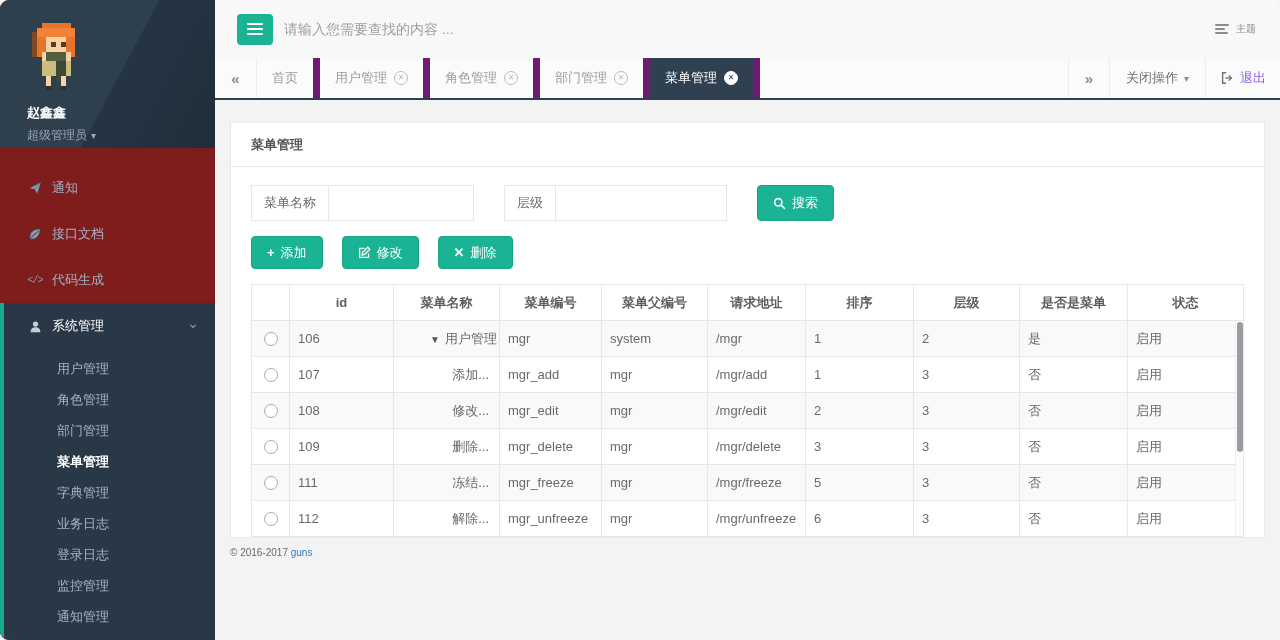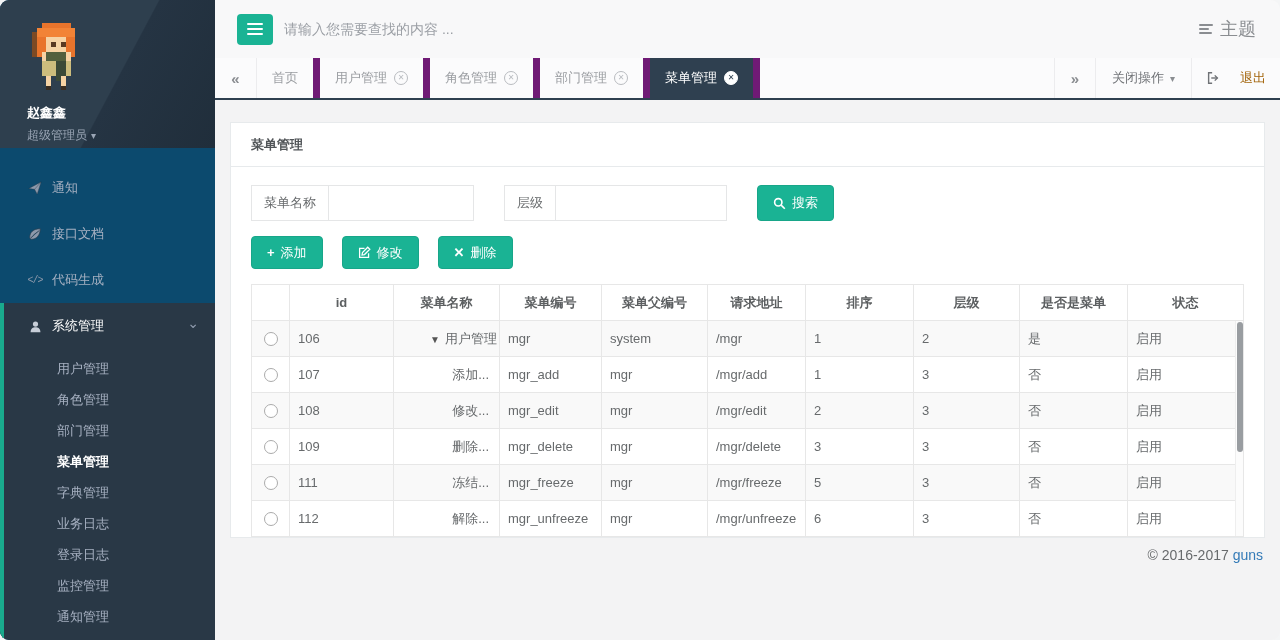--- a/index.html
+++ b/index.html
@@ -1,20 +1,20 @@
 <!DOCTYPE html>
 <html><head>
 <meta charset="utf-8">
 <style>
   * { box-sizing: border-box; margin: 0; padding: 0; }
   html,body { width:1280px; height:640px; background:#f4f5f6; font-family:"Liberation Sans","DejaVu Sans",sans-serif; }
   .app { width:1280px; height:640px; display:flex; border-radius:9px; overflow:hidden; background:#f3f3f4; }
 
   
-  .sidebar { width:215px; flex-shrink:0; background:#0c4a6e; color:#a7b1c2; display:flex; flex-direction:column; }
+  .sidebar { width:215px; flex-shrink:0; background:#7f1d1d; color:#a7b1c2; display:flex; flex-direction:column; }
   .logo-area { height:150px; background:linear-gradient(118deg,#2e3f4e 54%,#253443 54.5%,#202e3b 100%); padding:22px 0 0 27px; position:relative; }
   .avatar-svg { display:block; width:58px; height:74px; image-rendering:pixelated; }
   .user-name { color:#ffffff; font-weight:bold; font-size:13px; margin-top:8px; }
   .user-role { color:#9aa5b5; font-size:12px; margin-top:5px; cursor:pointer; }
   .user-role .caret { font-size:10px; margin-left:4px; }
   .side-nav { display:flex; flex-direction:column; flex:1; padding-top:17px; }
   .nav-item { height:46px; display:flex; align-items:center; padding-left:25px; font-size:13px; color:#a7b1c2; cursor:pointer; position:relative; }
   .nav-item .nav-ico { width:20px; margin-right:7px; display:inline-flex; align-items:center; justify-content:center; color:#8d99ab; }
   .nav-group { flex:1; background:#293846; border-left:4px solid #19aa8d; display:flex; flex-direction:column; }
   .nav-group .nav-item { padding-left:21px; color:#ffffff; }
@@ -27,37 +27,37 @@
 
   
   .main { flex:1; display:flex; flex-direction:column; min-width:0; }
 
   .topbar { height:58px; background:#f8f8f9; display:flex; align-items:center; padding:0 24px 0 22px; flex-shrink:0; }
   .hamburger { width:36px; height:31px; background:#1ab394; border:none; border-radius:4px; cursor:pointer; display:flex; flex-direction:column; justify-content:center; align-items:center; gap:3px; }
   .hamburger i { display:block; width:16px; height:2px; background:#fff; border-radius:1px; }
   .top-search { border:none; outline:none; background:transparent; margin-left:11px; font-size:14px; color:#555; width:320px; }
   .top-search::placeholder { color:#9b9fa5; }
   .top-spacer { flex:1; }
-  .theme-btn { display:flex; align-items:center; gap:7px; color:#8a8d91; font-size:18px; cursor:pointer; }
+  .theme-btn { display:flex; align-items:center; gap:7px; color:#8a8d91; font-size:10px; cursor:pointer; }
   .bars-ico { display:inline-flex; flex-direction:column; gap:2px; }
   .bars-ico i { display:block; height:2px; background:#8a8d91; border-radius:1px; }
   .bars-ico i:nth-child(1){width:14px;} .bars-ico i:nth-child(2){width:10px;} .bars-ico i:nth-child(3){width:13px;}
 
   .tabbar { height:42px; background:#fbfbfc; border-bottom:2px solid #2f4050; display:flex; align-items:stretch; flex-shrink:0; }
   .tab-nav-btn { width:42px; display:flex; align-items:center; justify-content:center; color:#8a8d91; font-size:15px; font-weight:bold; border-right:1px solid #ececee; cursor:pointer; background:#fbfbfc; border-top:none;border-bottom:none;border-left:none; }
   .tab-nav-btn.right { border-left:1px solid #ececee; }
   .tabs-strip { display:flex; align-items:stretch; }
   .tab { display:flex; align-items:center; gap:7px; padding:0 15px; font-size:13px; color:#9a9da1; border-right:7px solid #701a75; cursor:pointer; white-space:nowrap; }
   .tab.active { background:#2f4050; color:#ffffff; }
   .tab-close { width:14px; height:14px; border-radius:50%; border:1px solid #b9bcc0; color:#b9bcc0; font-size:8px; line-height:12px; text-align:center; display:inline-block; }
   .tab.active .tab-close { background:#ffffff; border-color:#ffffff; color:#2f4050; font-weight:bold; }
   .tabbar .spacer { flex:1; }
   .closeops { display:flex; align-items:center; gap:6px; padding:0 16px; font-size:13px; color:#6f7276; border-right:1px solid #ececee; cursor:pointer; }
   .closeops .caret { font-size:10px; color:#8a8d91; }
-  .logout { display:flex; align-items:center; gap:20px; padding:0 14px; font-size:13px; color:#a16207; cursor:pointer; }
+  .logout { display:flex; align-items:center; gap:6px; padding:0 14px; font-size:13px; color:#8b5cf6; cursor:pointer; }
 
   
   .content { flex:1; background:#f3f3f4; padding:22px 15px 0 15px; overflow:hidden; }
   .panel { background:#ffffff; border:1px solid #e7eaec; }
   .panel-heading { height:44px; display:flex; align-items:center; padding:0 20px; font-size:13px; font-weight:bold; color:#515558; border-bottom:1px solid #e7eaec; }
   .panel-body { padding:18px 20px 0 20px; }
 
   .form-row { display:flex; align-items:center; margin-bottom:15px; }
   .input-group { display:flex; width:223px; height:36px; border:1px solid #e5e6e7; background:#fff; margin-right:30px; }
   .ig-addon { display:flex; align-items:center; padding:0 12px; font-size:13px; color:#676a6c; border-right:1px solid #e5e6e7; white-space:nowrap; }
@@ -78,21 +78,21 @@
   .radio-cell { text-align:center; }
   .radio { display:inline-block; width:14px; height:14px; border:1px solid #ababab; border-radius:50%; background:#fff; vertical-align:middle; cursor:pointer; }
   .name-cell .tree-caret { color:#555; font-size:10px; margin-right:5px; }
   .name-cell.lvl1 { padding-left:14px; }
   .name-cell.lvl2 { padding-left:36px; }
   .name-cell.lvl3 { text-align:right; padding-right:10px; text-overflow:ellipsis; }
 
   .tbl-scrollbar { position:absolute; top:37px; right:1px; bottom:1px; width:8px; background:#fcfcfc; border-left:1px solid #eee; }
   .tbl-scrollbar .thumb { position:absolute; top:1px; left:1px; width:6px; height:130px; background:#999da1; border-radius:3px; cursor:grab; }
 
-  .footer { text-align:right; padding:9px 2px 0 0; font-size:14px; color:#676a6c; }
+  .footer { padding:9px 2px 0 0; font-size:10px; color:#676a6c; }
   .footer a { color:#337ab7; text-decoration:none; cursor:pointer; }
 
   svg.ico { display:block; }
 </style>
 </head>
 <body>
 
 <div class="app">
 
   <aside class="sidebar">

